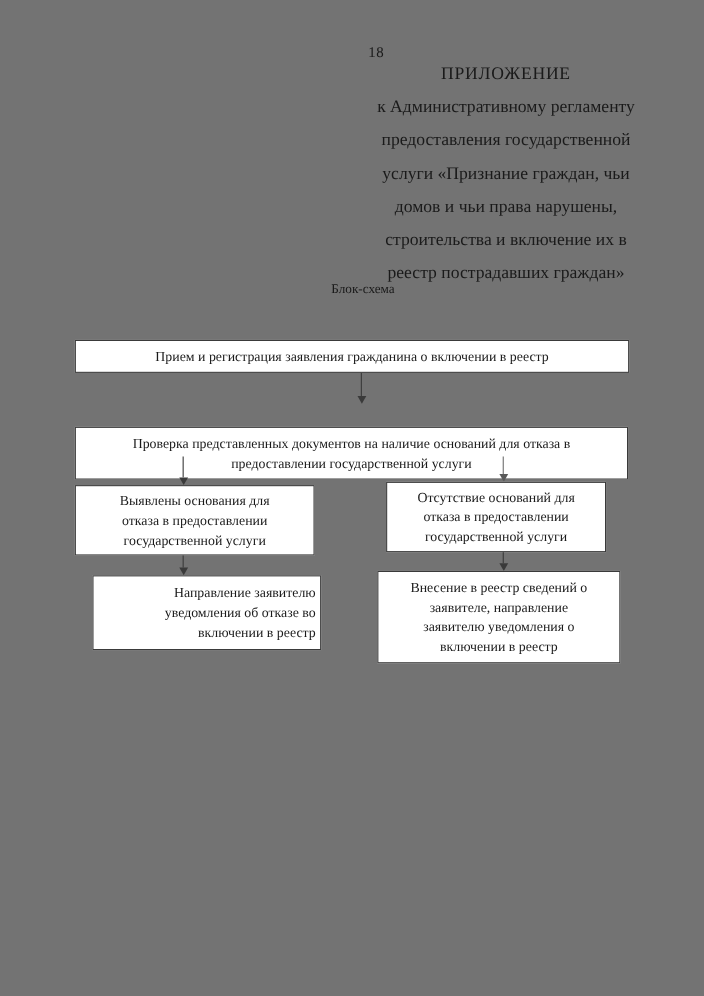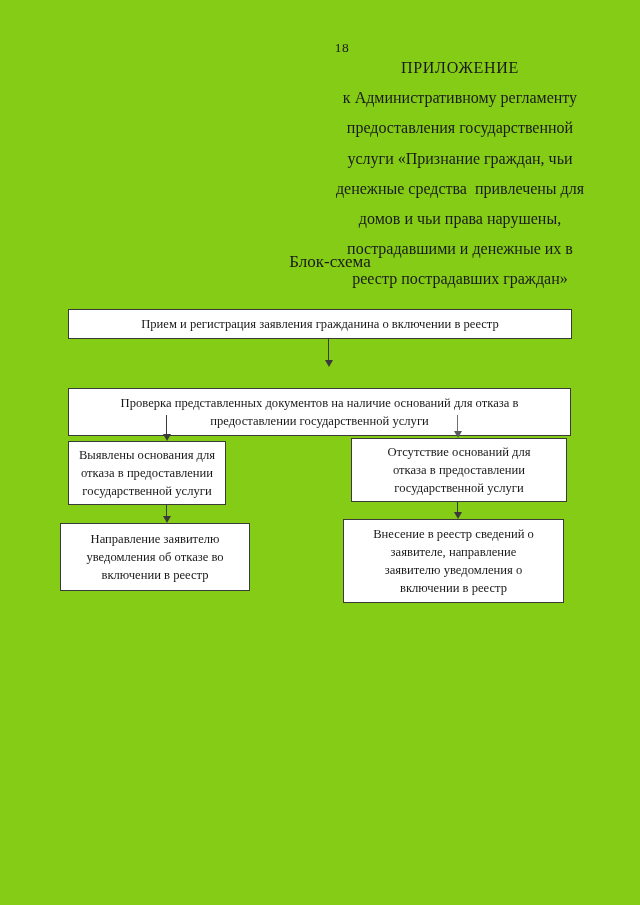--- a/index.html
+++ b/index.html
@@ -9,21 +9,21 @@
     background: #ffffff;
   }
   body {
     font-family: "Liberation Serif", "DejaVu Serif", serif;
     color: #1a1a1a;
   }
   #page {
     position: relative;
     width: 640px;
     height: 905px;
-    background: #84cc16;
+    background: #737373;
     overflow: hidden;
   }
 
   
   .page-number {
     position: absolute;
     left: 330px;
     top: 40px;
     width: 24px;
     text-align: center;
@@ -51,21 +51,21 @@
     margin-top: 11px;
   }
 
   
   .chart-heading {
     position: absolute;
     left: 140px;
     top: 252px;
     width: 380px;
     text-align: center;
-    font-size: 17px;
+    font-size: 12px;
     line-height: 20px;
   }
 
   
   .flow {
     position: absolute;
     left: 0;
     top: 0;
     width: 640px;
     height: 905px;
@@ -85,23 +85,23 @@
   }
   .node .node-text {
     display: block;
     width: 100%;
     white-space: pre-line;
   }
 
   
   #node-intake       { left: 68px;  top: 309px; width: 504px; height: 30px; }
   #node-check        { left: 68px;  top: 388px; width: 503px; height: 48px; }
-  #node-grounds-yes  { left: 68px;  top: 441px; width: 158px; height: 64px; }
-  #node-grounds-no   { left: 351px; top: 438px; width: 216px; height: 64px; }
-  #node-refuse       { left: 60px;  top: 523px; width: 190px; height: 68px; }
+  #node-grounds-yes  { left: 68px;  top: 441px; width: 218px; height: 64px; }
+  #node-grounds-no   { left: 351px; top: 438px; width: 200px; height: 64px; }
+  #node-refuse       { left: 84px;  top: 523px; width: 208px; height: 68px; text-align: right; }
   #node-register     { left: 343px; top: 519px; width: 221px; height: 84px; }
 
   
   .arrow {
     position: absolute;
     width: 9px;
   }
   .arrow .shaft {
     position: absolute;
     left: 4px;
@@ -138,23 +138,22 @@
 
 <div id="page">
 
   <div class="page-number">18</div>
 
   <div class="appendix-block">
     <div class="appendix-title">ПРИЛОЖЕНИЕ</div>
     <div class="appendix-body-line">к Административному регламенту</div>
     <div class="appendix-body-line">предоставления государственной</div>
     <div class="appendix-body-line">услуги «Признание граждан, чьи</div>
-    <div class="appendix-body-line">денежные средства  привлечены для</div>
     <div class="appendix-body-line">домов и чьи права нарушены,</div>
-    <div class="appendix-body-line">пострадавшими и денежные их в</div>
+    <div class="appendix-body-line">строительства и включение их в</div>
     <div class="appendix-body-line">реестр пострадавших граждан»</div>
   </div>
 
   <div class="chart-heading">
     <div>Блок-схема</div>
   </div>
 
   <div class="flow">
 
     <div class="node" id="node-intake">

